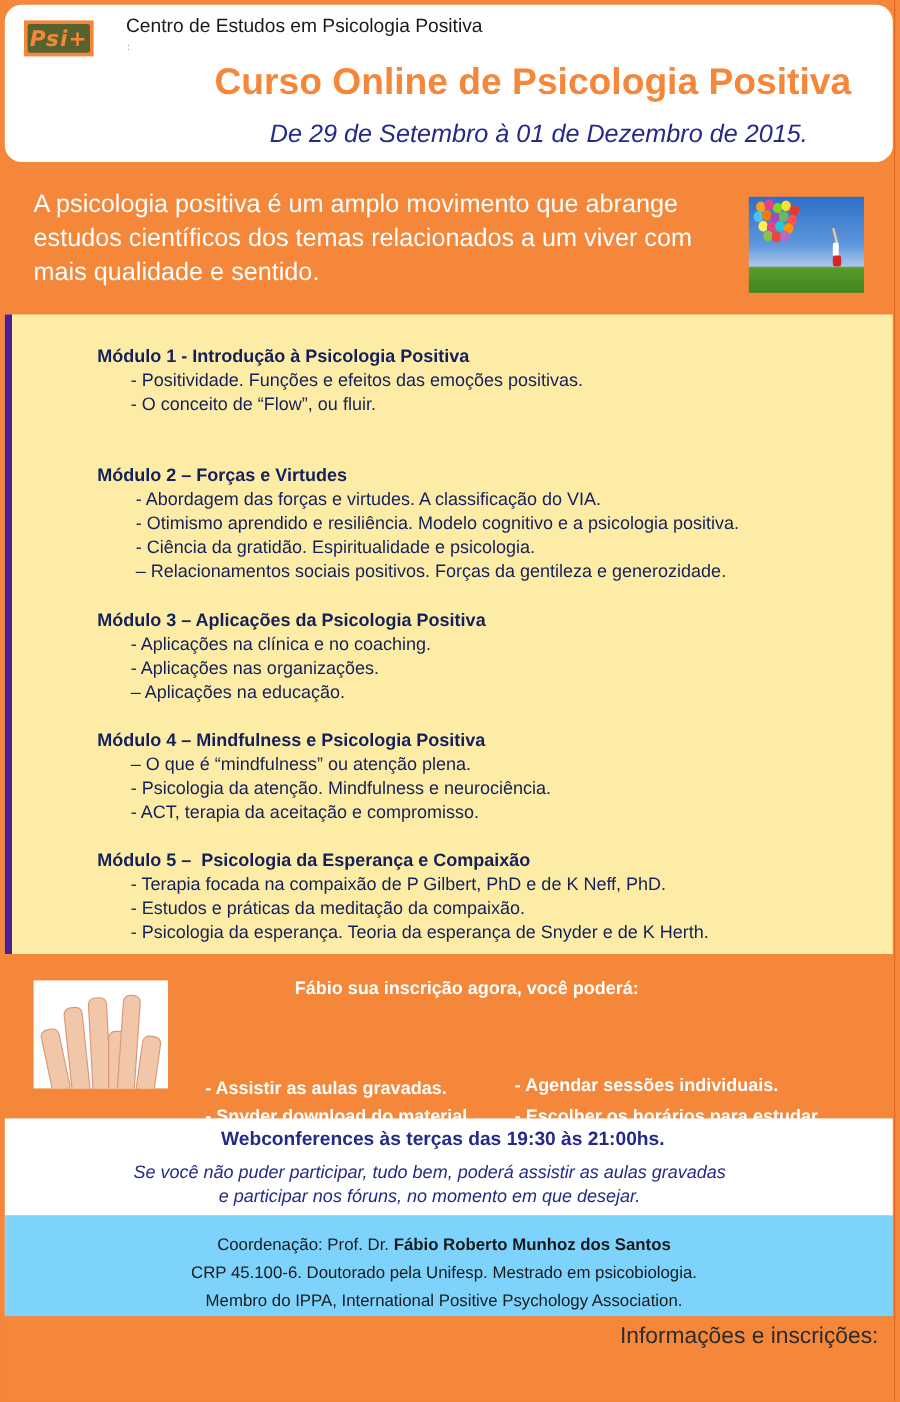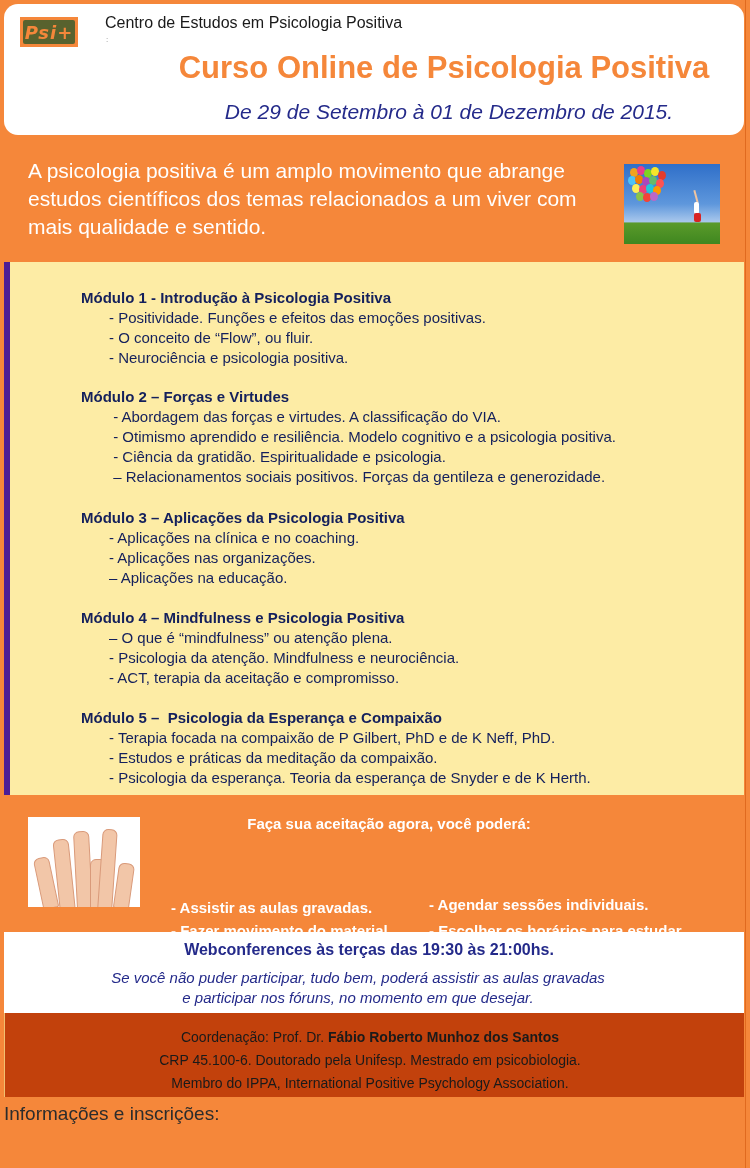--- a/index.html
+++ b/index.html
@@ -39,27 +39,27 @@
   .benefits-title { position: absolute; left: 150px; width: 590px; top: 20px; text-align: center; font-size: 15px; font-weight: bold; color: #ffffff; padding-right: 120px; }
   .benefit-col { position: absolute; top: 53px; margin-top: 48px; }
   .benefit { font-size: 15px; font-weight: bold; color: #ffffff; line-height: 23px; white-space: pre; }
 
   
   .webconf { position: absolute; left: 4px; top: 932px; width: 740px; height: 81px; background: #ffffff; }
   .webconf-title { position: absolute; left: 0; width: 740px; top: 9px; text-align: center; font-size: 16px; font-weight: bold; color: #242a8a; padding-right: 10px; }
   .webconf-note { position: absolute; left: 0; width: 740px; top: 36px; text-align: center; font-size: 15px; font-style: italic; color: #242a8a; line-height: 20px; padding-right: 32px; }
 
   
-  .coord { position: absolute; left: 4px; top: 1013px; width: 740px; height: 84px; background: #c2410c; border-left: 1px solid #f0c070; }
+  .coord { position: absolute; left: 4px; top: 1013px; width: 740px; height: 84px; background: #7dd3fc; border-left: 1px solid #f0c070; }
   .coord-line { position: absolute; left: 0; width: 740px; text-align: center; font-size: 14px; color: #1a1a1a; padding-right: 10px; }
   .coord-line b { font-weight: bold; }
 
   
   .footer { position: absolute; left: 4px; top: 1097px; width: 740px; height: 71px; background: #f5873a; }
-  .footer-label { position: absolute; left: 0; width: 740px; top: 6px; text-align: left; font-size: 19px; color: #2c2c2c; padding-right: 12px; }
+  .footer-label { position: absolute; left: 0; width: 740px; top: 6px; text-align: right; font-size: 19px; color: #2c2c2c; padding-right: 12px; }
   .footer-link { position: absolute; left: 0; width: 740px; top: 30px; text-align: center; font-size: 20px; font-weight: bold; color: #2b3aa8; padding-right: 12px; text-decoration: none; display: block; margin-top: 46px; }
 </style>
 </head>
 <body>
 
 <div class="frame"></div>
 <div class="right-line"></div>
 
 <div class="header">
   <div class="logo">
@@ -95,21 +95,20 @@
     <span class="girl-body"></span>
     <span class="girl-legs"></span>
   </div>
 </div>
 
 <div class="modules">
   <div class="module" style="top:26px">
     <div class="module-title">Módulo 1 - Introdução à Psicologia Positiva</div>
     <div class="module-item" style="padding-left:28px">- Positividade. Funções e efeitos das emoções positivas.</div>
     <div class="module-item" style="padding-left:28px">- O conceito de “Flow”, ou fluir.</div>
-    <div class="module-item" style="padding-left:28px">- Neurociência e psicologia positiva.</div>
   </div>
   <div class="module" style="top:125px">
     <div class="module-title">Módulo 2 – Forças e Virtudes</div>
     <div class="module-item" style="padding-left:28px"> - Abordagem das forças e virtudes. A classificação do VIA.</div>
     <div class="module-item" style="padding-left:28px"> - Otimismo aprendido e resiliência. Modelo cognitivo e a psicologia positiva.</div>
     <div class="module-item" style="padding-left:28px"> - Ciência da gratidão. Espiritualidade e psicologia.</div>
     <div class="module-item" style="padding-left:28px"> – Relacionamentos sociais positivos. Forças da gentileza e generozidade.</div>
   </div>
   <div class="module" style="top:246px">
     <div class="module-title">Módulo 3 – Aplicações da Psicologia Positiva</div>
@@ -133,24 +132,24 @@
 
 <div class="benefits">
   <div class="thumbs-img">
     <span class="thumb" style="left:10px;top:40px;width:16px;height:52px;transform:rotate(-12deg)"></span>
     <span class="thumb" style="left:28px;top:22px;width:16px;height:70px;transform:rotate(-6deg)"></span>
     <span class="thumb" style="left:47px;top:14px;width:16px;height:78px;transform:rotate(-3deg)"></span>
     <span class="thumb" style="left:62px;top:42px;width:16px;height:50px"></span>
     <span class="thumb" style="left:72px;top:12px;width:15px;height:80px;transform:rotate(4deg)"></span>
     <span class="thumb" style="left:88px;top:46px;width:16px;height:46px;transform:rotate(8deg)"></span>
   </div>
-  <div class="benefits-title">Faça sua aceitação agora, você poderá:</div>
+  <div class="benefits-title">Fábio sua inscrição agora, você poderá:</div>
   <div class="benefit-col" style="left:167px">
     <div class="benefit">- Assistir as aulas gravadas.</div>
-    <div class="benefit">- Fazer movimento do material.</div>
+    <div class="benefit">- Snyder download do material.</div>
     <div class="benefit">- Participar nos fóruns.</div>
   </div>
   <div class="benefit-col" style="left:425px;top:50px">
     <div class="benefit">- Agendar sessões individuais.</div>
     <div class="benefit" style="margin-top:3px">- Escolher os horários para estudar.</div>
   </div>
 </div>
 
 <div class="webconf">
   <div class="webconf-title">Webconferences às terças das 19:30 às 21:00hs.</div>

